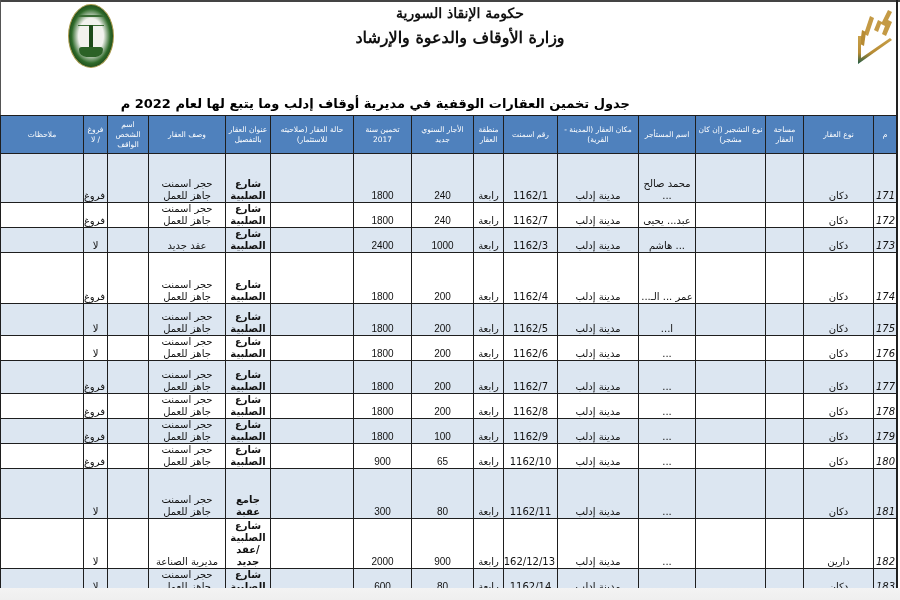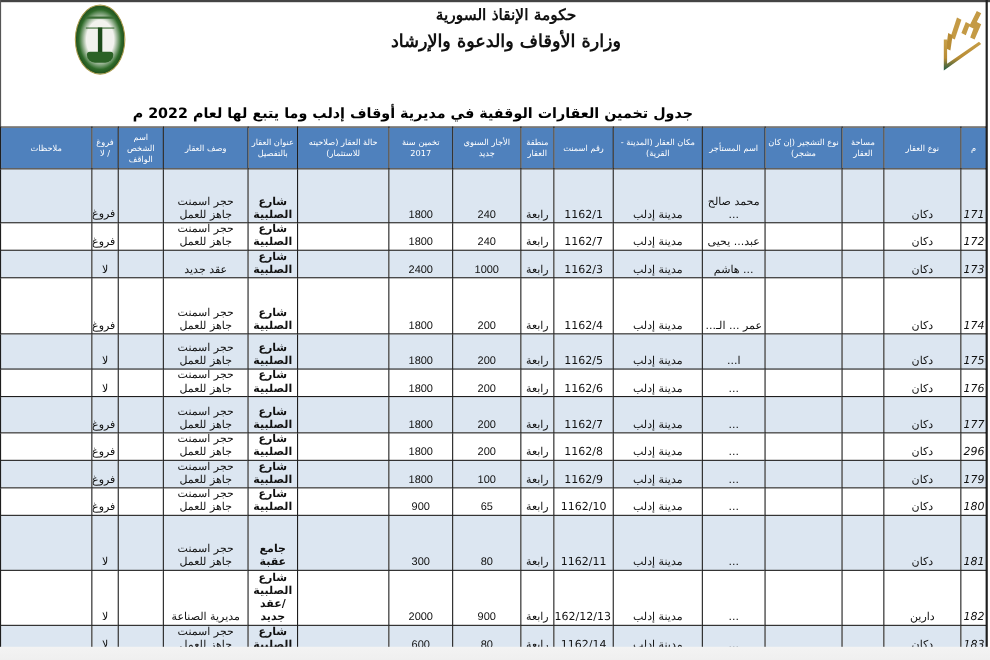--- a/index.html
+++ b/index.html
@@ -223,21 +223,21 @@
           <td class="num">200</td>
           <td class="num">1800</td>
           <td></td>
           <td class="r">شارع الصلبية</td>
           <td class="l">حجر اسمنت جاهز للعمل</td>
           <td></td>
           <td class="l">فروغ</td>
           <td></td>
         </tr>
         <tr style="height: 18px;">
-          <td class="idx">296</td>
+          <td class="idx">178</td>
           <td>دكان</td>
           <td></td>
           <td></td>
           <td>...</td>
           <td>مدينة إدلب</td>
           <td>1162/8</td>
           <td>رابعة</td>
           <td class="num">200</td>
           <td class="num">1800</td>
           <td></td>

